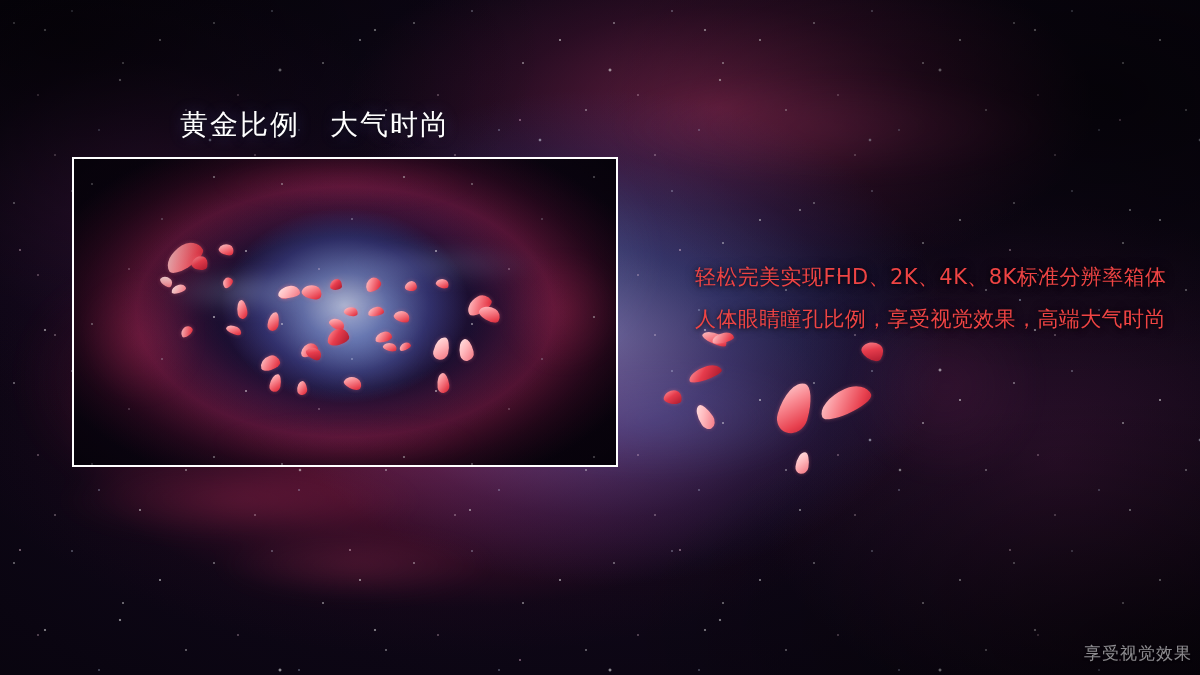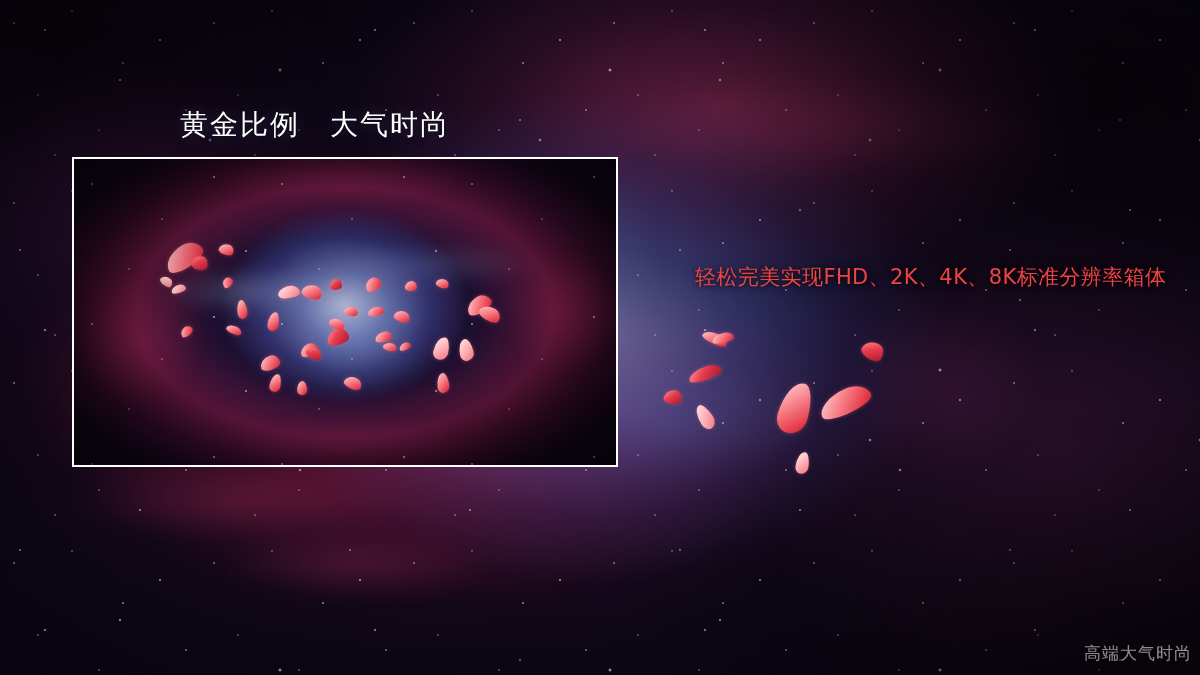--- a/index.html
+++ b/index.html
@@ -293,17 +293,18 @@
     <div class="petal" style="left:331px; top:122px; width:12px; height:10px; transform:rotate(6deg);"></div>
     <div class="petal" style="left:148px; top:119px; width:11px; height:9px;  transform:rotate(-42deg);"></div>
 
     <div style="position:absolute; inset:0; background:radial-gradient(ellipse 72% 78% at 50% 50%, rgba(0,0,0,0) 40%, rgba(6,2,10,0.55) 88%, rgba(4,1,8,0.85) 100%);"></div>
   </div>
 
   <div class="slide-title">黄金比例　大气时尚</div>
 
   <div class="body-copy">
     <p>轻松完美实现FHD、2K、4K、8K标准分辨率箱体</p>
+    <p>人体眼睛瞳孔比例，享受视觉效果，高端大气时尚</p>
   </div>
 
-  <div class="watermark">高端大气时尚</div>
+  <div class="watermark">享受视觉效果</div>
 
 </div>
 
 </body></html>

